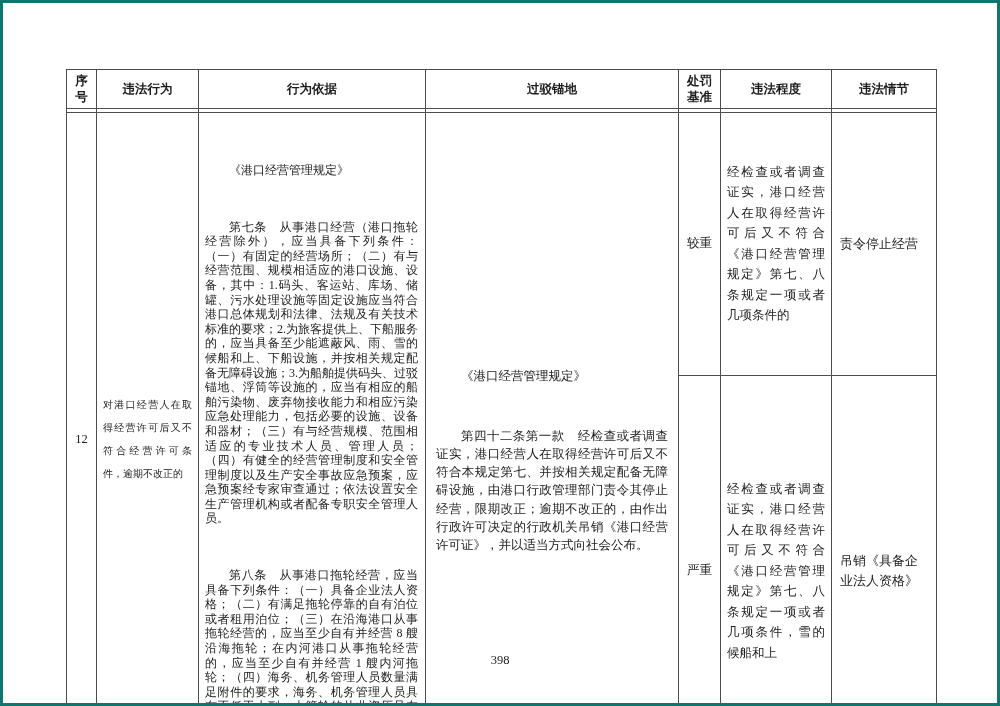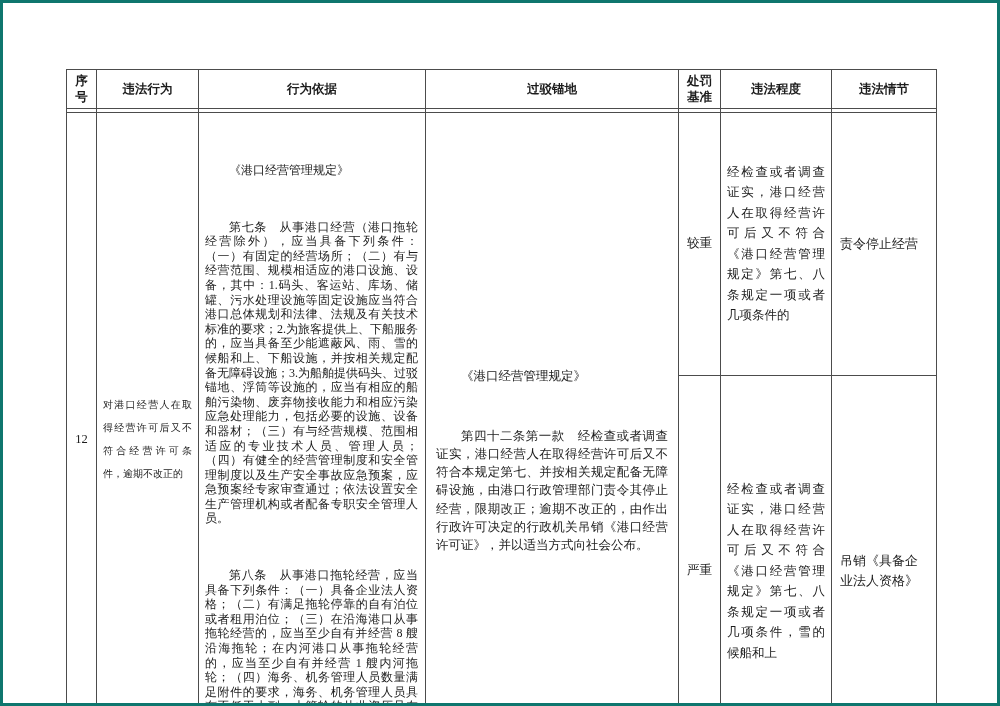--- a/index.html
+++ b/index.html
@@ -166,13 +166,14 @@
     <tr class="body-row-2">
       <td class="c-degree">严重</td>
 
       <td class="c-circ">经检查或者调查证实，港口经营人在取得经营许可后又不符合《港口经营管理规定》第七、八条规定一项或者几项条件，雪的候船和上</td>
 
       <td class="c-std">吊销《具备企业法人资格》</td>
     </tr>
   </tbody>
     </table>
 
+  <div class="page-number">398</div>
 </div>
 
 </body></html>

